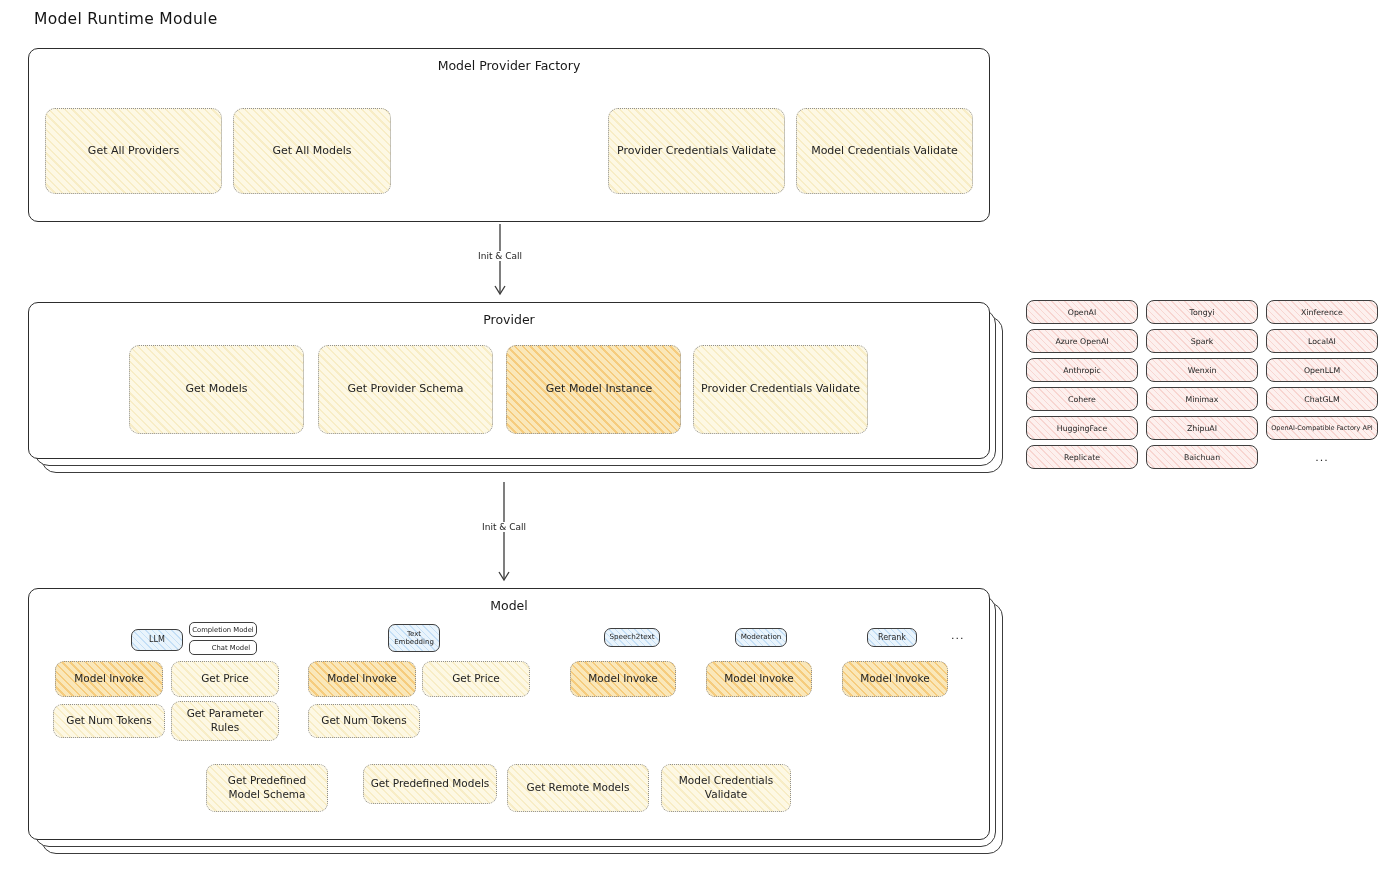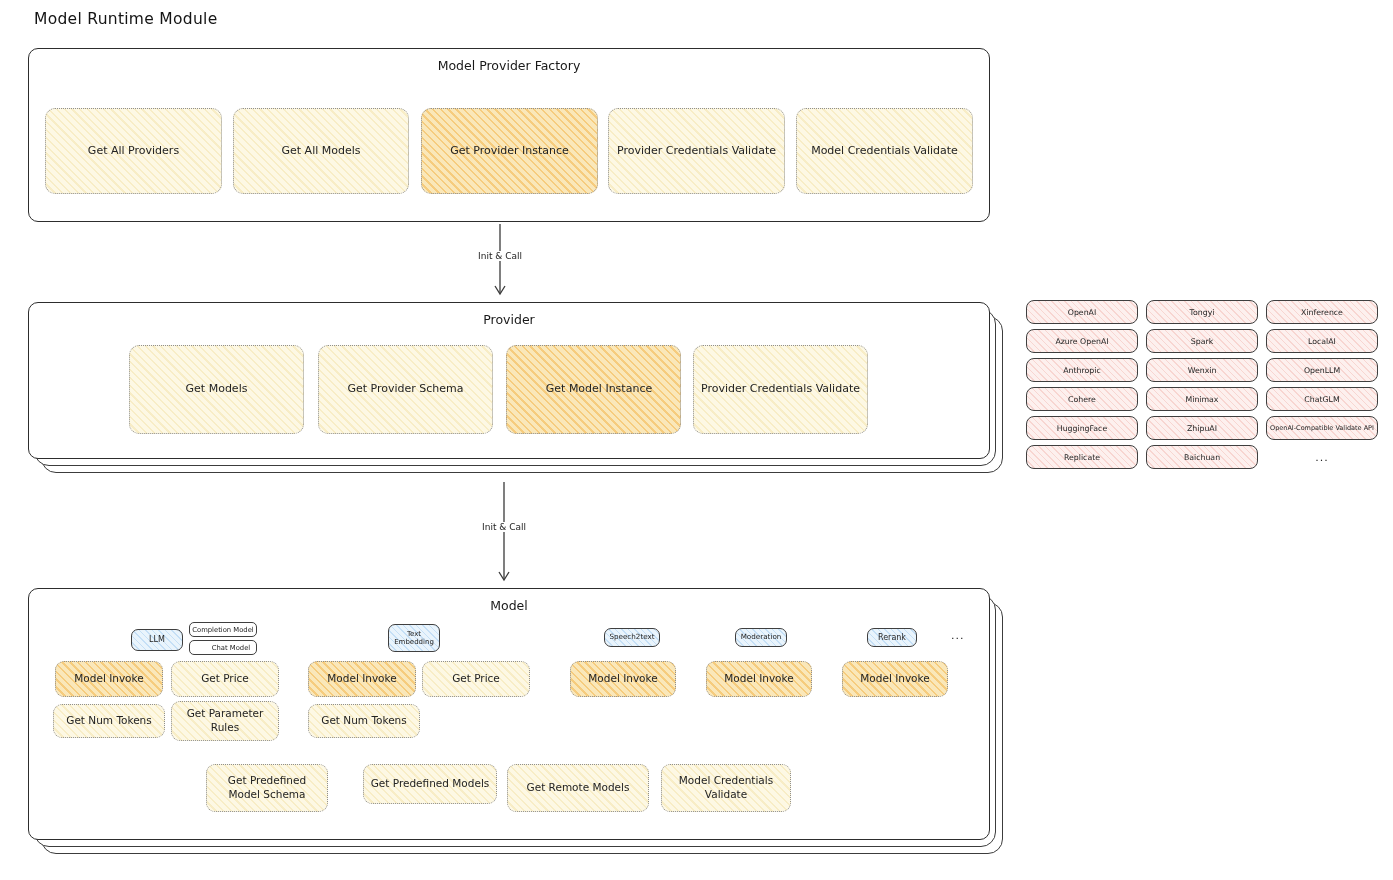--- a/index.html
+++ b/index.html
@@ -23,21 +23,21 @@
        background:
          repeating-linear-gradient(45deg, rgba(233,208,118,.28) 0 1.6px, rgba(233,208,118,0) 1.6px 5.5px),
          #fdf8e4;}
   .btn.highlight{background:
          repeating-linear-gradient(45deg, rgba(242,178,70,.55) 0 1.8px, rgba(250,224,160,.25) 1.8px 5.5px),
          #faeac2;}
 
   
   .factory{left:28px;top:48px;width:960px;height:172px;}
   .f-b1{left:16px;top:59px;width:177px;height:86px;}
-  .f-b2{left:204px;top:59px;width:176px;height:86px;}
+  .f-b2{left:204px;top:59px;width:158px;height:86px;}
   .f-b3{left:392px;top:59px;width:177px;height:86px;}
   .f-b4{left:579px;top:59px;width:177px;height:86px;}
   .f-b5{left:767px;top:59px;width:177px;height:86px;}
 
   
   .stack-provider .l1{left:34px;top:309px;width:960px;height:155px;}
   .stack-provider .l2{left:41px;top:316px;width:960px;height:155px;}
   .provider{left:28px;top:302px;width:960px;height:155px;}
   .p-b1{left:100px;top:42px;width:175px;height:89px;}
   .p-b2{left:289px;top:42px;width:175px;height:89px;}
@@ -107,21 +107,20 @@
 <body>
 
 <div class="canvas">
 
   <div class="title">Model Runtime Module</div>
 
   <section class="bigbox factory">
     <div class="boxtitle">Model Provider Factory</div>
     <div class="btn f-b1">Get All Providers</div>
     <div class="btn f-b2">Get All Models</div>
-    <div class="btn highlight f-b3">Get Provider Instance</div>
     <div class="btn f-b4">Provider Credentials Validate</div>
     <div class="btn f-b5">Model Credentials Validate</div>
   </section>
 
   <svg class="arrow-svg" style="left:493px;top:224px;" width="14" height="72" viewBox="0 0 14 72">
     <line x1="7" y1="0" x2="7" y2="69" stroke="#3a3a3a" stroke-width="1.3"></line>
     <polyline points="2,62 7,70 12,62" fill="none" stroke="#3a3a3a" stroke-width="1.3"></polyline>
   </svg>
   <div class="arrowlabel" style="left:457px;top:251px;">Init &amp; Call</div>
 
@@ -145,21 +144,21 @@
     <div class="chip">Spark</div>
     <div class="chip">LocalAI</div>
     <div class="chip">Anthropic</div>
     <div class="chip">Wenxin</div>
     <div class="chip">OpenLLM</div>
     <div class="chip">Cohere</div>
     <div class="chip">Minimax</div>
     <div class="chip">ChatGLM</div>
     <div class="chip">HuggingFace</div>
     <div class="chip">ZhipuAI</div>
-    <div class="chip small">OpenAI-Compatible Validate API</div>
+    <div class="chip small">OpenAI-Compatible Factory API</div>
     <div class="chip">Replicate</div>
     <div class="chip">Baichuan</div>
     <div class="chip-more">...</div>
   </div>
 
   <svg class="arrow-svg" style="left:497px;top:482px;" width="14" height="100" viewBox="0 0 14 100">
     <line x1="7" y1="0" x2="7" y2="97" stroke="#3a3a3a" stroke-width="1.3"></line>
     <polyline points="2,90 7,98 12,90" fill="none" stroke="#3a3a3a" stroke-width="1.3"></polyline>
   </svg>
   <div class="arrowlabel" style="left:461px;top:522px;">Init &amp; Call</div>

